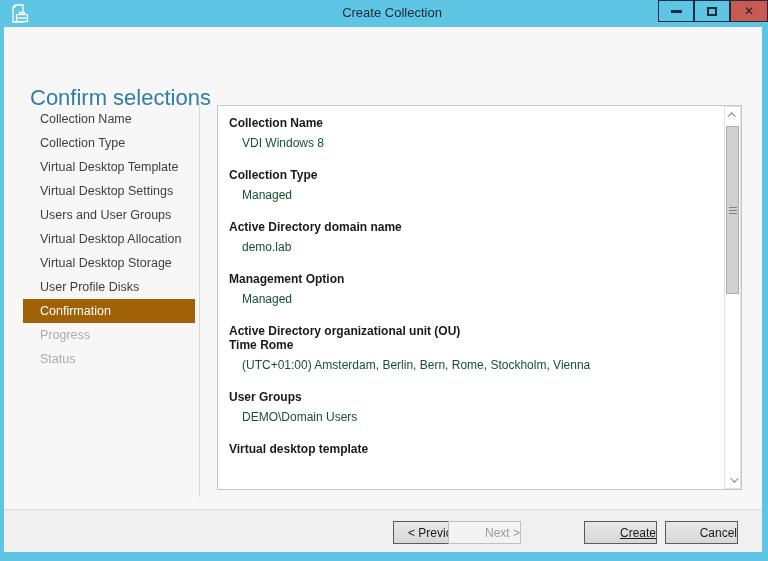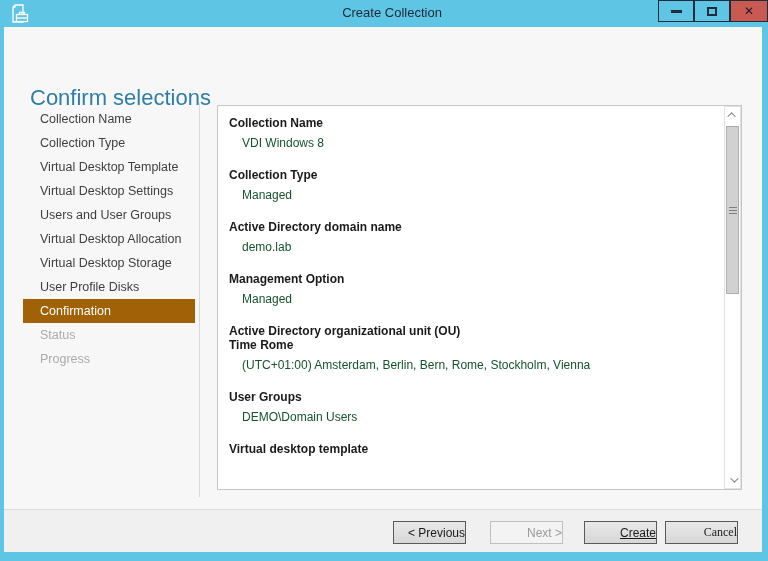--- a/index.html
+++ b/index.html
@@ -96,23 +96,23 @@
     position: absolute; top: 11px; width: 73px; height: 23px;
     font-size: 12px; font-family: "Liberation Sans", sans-serif;
     color: #1A1A1A; text-align: right;
     border: 1px solid #5A5A5A;
     background: linear-gradient(180deg, #E8E8E8, #D7D7D7);
   }
   .wiz-btn.disabled {
     border: 1px solid #BFBFBF; background: #F3F3F3; color: #9A9A9A;
   }
   .btn-previous { left: 389px; }
-  .btn-next     { left: 486px; }
+  .btn-next     { left: 444px; }
   .btn-create   { left: 580px; text-decoration: underline; }
-  .btn-cancel   { left: 661px; font-family: Liberation Serif, serif; }
+  .btn-cancel   { left: 661px; }
 </style>
 </head>
 <body>
 
 <div class="titlebar">
   <svg class="app-icon" viewBox="0 0 21 21" fill="none" stroke="#FFFFFF" stroke-width="1.3">
     <path d="M6,2 L14,2 L14,19 L4,19 L4,4 Z"></path>
     <path d="M6,2 L6,4 L4,4"></path>
     <rect x="7.5" y="11.5" width="11" height="7" fill="#5EC5E4"></rect>
     <path d="M10.5,11.5 L10.5,9.5 L15.5,9.5 L15.5,11.5"></path>
@@ -137,22 +137,22 @@
   <div class="sidebar">
     <div class="side-item">Collection Name</div>
     <div class="side-item">Collection Type</div>
     <div class="side-item">Virtual Desktop Template</div>
     <div class="side-item">Virtual Desktop Settings</div>
     <div class="side-item">Users and User Groups</div>
     <div class="side-item">Virtual Desktop Allocation</div>
     <div class="side-item">Virtual Desktop Storage</div>
     <div class="side-item">User Profile Disks</div>
     <div class="side-item selected">Confirmation</div>
+    <div class="side-item disabled">Progress</div>
     <div class="side-item disabled">Status</div>
-    <div class="side-item disabled">Progress</div>
   </div>
   <div class="v-divider"></div>
 
   <div class="panel">
     <div class="panel-inner">
       <div>
         <div class="entry-label">Collection Name</div>
         <div class="entry-value">VDI Windows 8</div>
       </div>
       <div>

